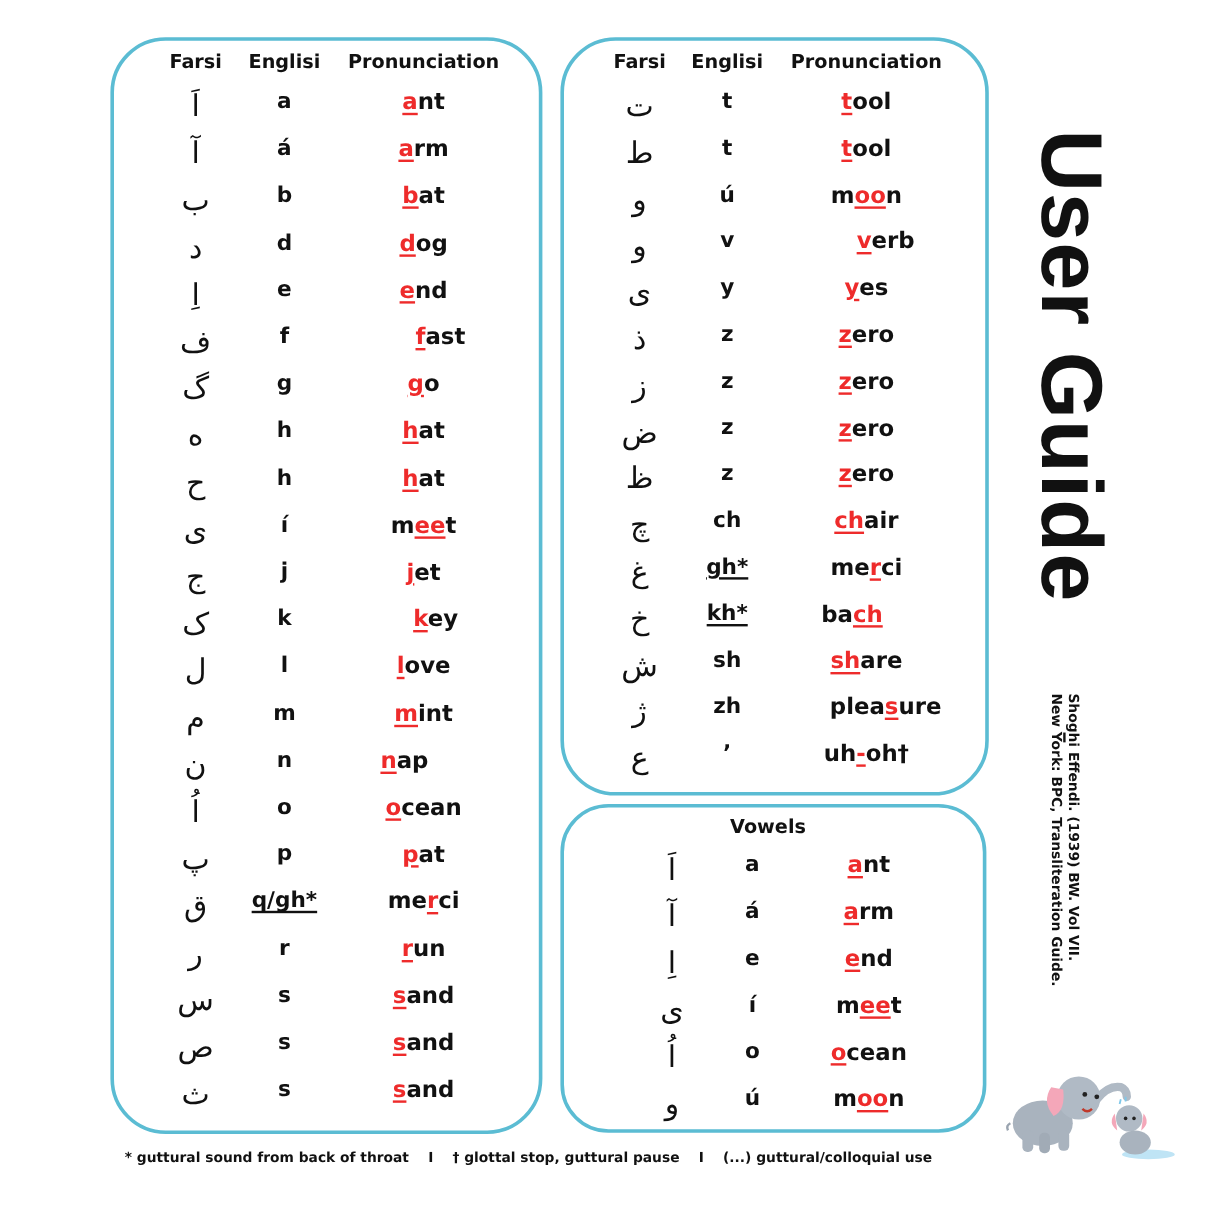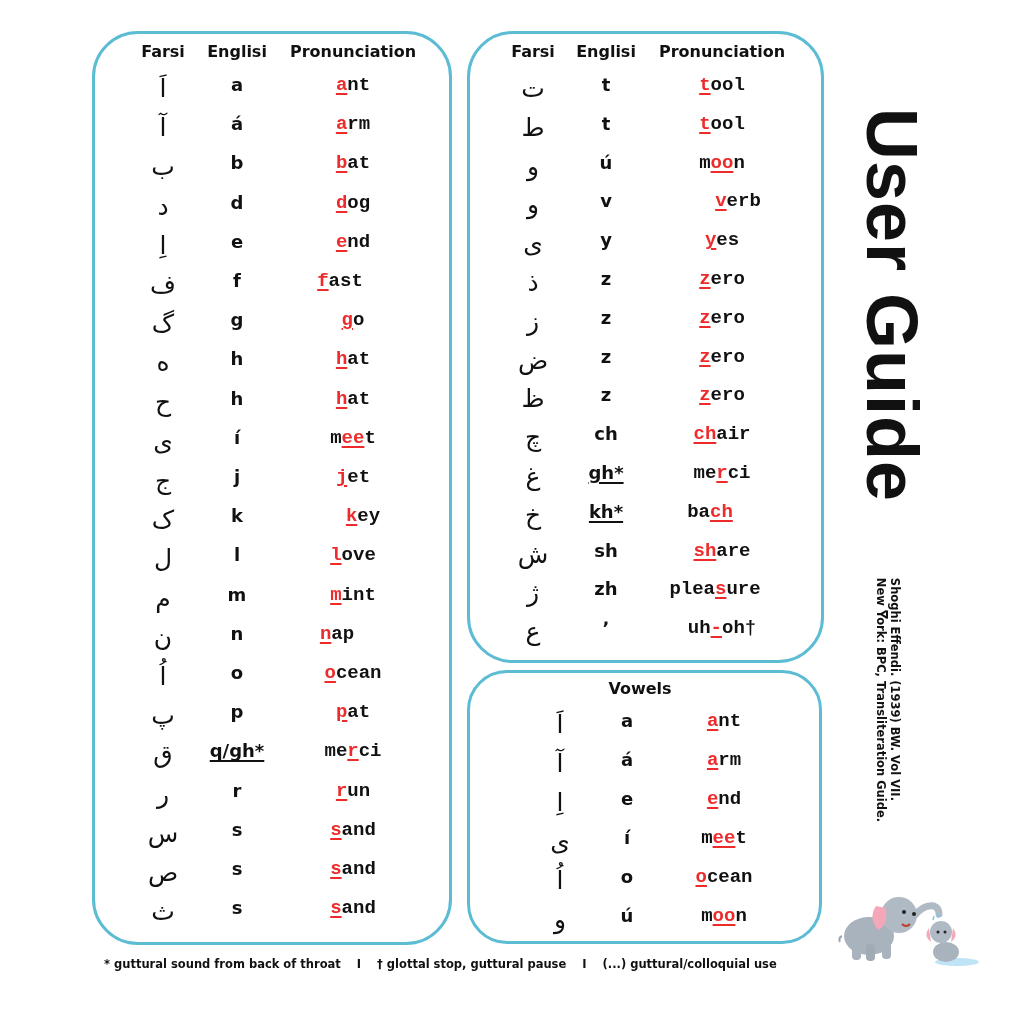--- a/index.html
+++ b/index.html
@@ -8,21 +8,21 @@
   .box { position:absolute; border:3px solid #5bbcd3; border-radius:46px; box-sizing:border-box; background:#fff; }
   #box-left { left:92px; top:31px; width:360px; height:914px; }
   #box-right { left:467px; top:31px; width:357px; height:632px; }
   #box-vowels { left:467px; top:670px; width:355px; height:274px; border-radius:40px; }
 
   .hdr { position:absolute; top:8px; font-weight:bold; font-size:16px; white-space:nowrap; transform:translateX(-50%); }
   .row { position:absolute; left:0; width:100%; height:38px; }
   .cell { position:absolute; transform:translateX(-50%); white-space:nowrap; font-weight:bold; }
   .farsi { font-family:"DejaVu Sans", sans-serif; font-size:25px; font-weight:normal; top:0; }
   .eng { font-size:18px; top:0; }
-  .pron { font-size:19px; top:0;font-family:Liberation Mono, monospace; }
+  .pron { font-size:19px; top:0; }
   .hl { color:#ee2b2b; text-decoration:underline; text-decoration-thickness:2px; text-underline-offset:3px; }
   .ul { text-decoration:underline; text-decoration-thickness:2px; text-underline-offset:3px; }
 
   #title { position:absolute; left:842px; top:85px; width:100px; height:440px; }
   #title span { position:absolute; left:50%; top:50%; transform:translate(-50%,-50%) rotate(90deg);
       font-family:"Liberation Sans", sans-serif; font-weight:bold; font-size:72px; white-space:nowrap; letter-spacing:1px; }
   #citation { position:absolute; left:868px; top:570px; width:40px; height:260px; }
   #citation div { position:absolute; left:50%; top:50%; transform:translate(-50%,-50%) rotate(90deg);
       font-size:11.5px; font-weight:bold; line-height:14px; white-space:nowrap; }
   #footer { position:absolute; left:104px; top:957px; font-size:11.5px; font-weight:bold; white-space:nowrap; }
@@ -58,21 +58,21 @@
         <span class="cell pron" style="left:258px"><span></span><span class="hl">d</span><span>og</span></span>
       </div>
       <div class="row" style="top: 196.8px;">
         <span class="cell farsi" style="left:68px">اِ</span>
         <span class="cell eng" style="left:142px">e</span>
         <span class="cell pron" style="left:258px"><span></span><span class="hl">e</span><span>nd</span></span>
       </div>
       <div class="row" style="top: 236px;">
         <span class="cell farsi" style="left:68px">ف</span>
         <span class="cell eng" style="left:142px">f</span>
-        <span class="cell pron" style="left:245px"><span></span><span class="hl">f</span><span>ast</span></span>
+        <span class="cell pron" style="left:272px"><span></span><span class="hl">f</span><span>ast</span></span>
       </div>
       <div class="row" style="top: 275.2px;">
         <span class="cell farsi" style="left:68px">گ</span>
         <span class="cell eng" style="left:142px">g</span>
         <span class="cell pron" style="left:258px"><span></span><span class="hl">g</span><span>o</span></span>
       </div>
       <div class="row" style="top: 314.4px;">
         <span class="cell farsi" style="left:68px">ه</span>
         <span class="cell eng" style="left:142px">h</span>
         <span class="cell pron" style="left:258px"><span></span><span class="hl">h</span><span>at</span></span>
@@ -216,21 +216,21 @@
         <span class="cell pron" style="left:240px"><span>ba</span><span class="hl">ch</span><span></span></span>
       </div>
       <div class="row" style="top: 505.6px;">
         <span class="cell farsi" style="left:63px">ش</span>
         <span class="cell eng" style="left:136px">sh</span>
         <span class="cell pron" style="left:252px"><span></span><span class="hl">sh</span><span>are</span></span>
       </div>
       <div class="row" style="top: 544.4px;">
         <span class="cell farsi" style="left:63px">ژ</span>
         <span class="cell eng" style="left:136px">zh</span>
-        <span class="cell pron" style="left:245px"><span>plea</span><span class="hl">s</span><span>ure</span></span>
+        <span class="cell pron" style="left:268px"><span>plea</span><span class="hl">s</span><span>ure</span></span>
       </div>
       <div class="row" style="top: 583.2px;">
         <span class="cell farsi" style="left:63px">ع</span>
         <span class="cell eng" style="left:136px">ʼ</span>
         <span class="cell pron" style="left:252px"><span>uh</span><span class="hl">-</span><span>oh†</span></span>
       </div>
     </div>
 </div>
 
 <div class="box" id="box-vowels">

